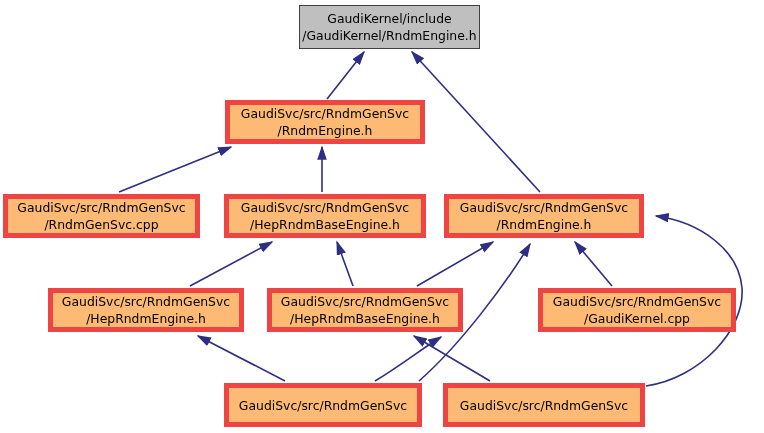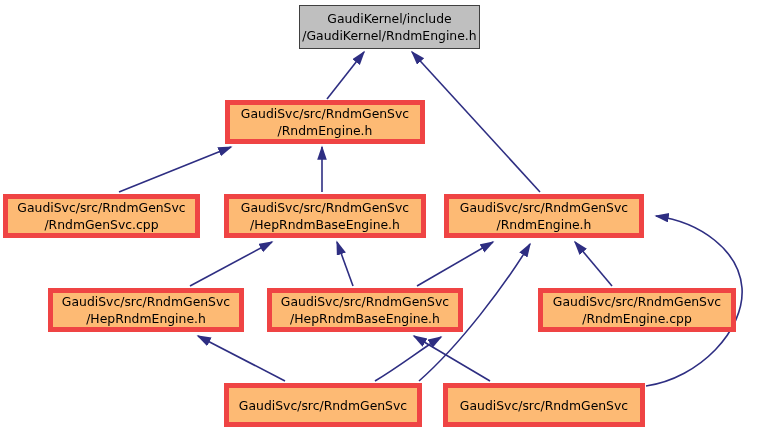--- a/index.html
+++ b/index.html
@@ -117,21 +117,21 @@
     <span class="l2">/HepRndmEngine.h</span>
   </div>
 
   <div class="node" style="left:267px; top:288px; width:196px; height:44px;">
     <span class="l1">GaudiSvc/src/RndmGenSvc</span>
     <span class="l2">/HepRndmBaseEngine.h</span>
   </div>
 
   <div class="node" style="left:538px; top:288px; width:198px; height:44px;">
     <span class="l1">GaudiSvc/src/RndmGenSvc</span>
-    <span class="l2">/RndmEngine.cpp</span>
+    <span class="l2">/GaudiKernel.cpp</span>
   </div>
 
   <div class="node" style="left:224px; top:383px; width:198px; height:44px;">
     <span class="l1">GaudiSvc/src/RndmGenSvc</span>
   </div>
 
   <div class="node" style="left:443px; top:383px; width:202px; height:44px;">
     <span class="l1">GaudiSvc/src/RndmGenSvc</span>
   </div>
 

